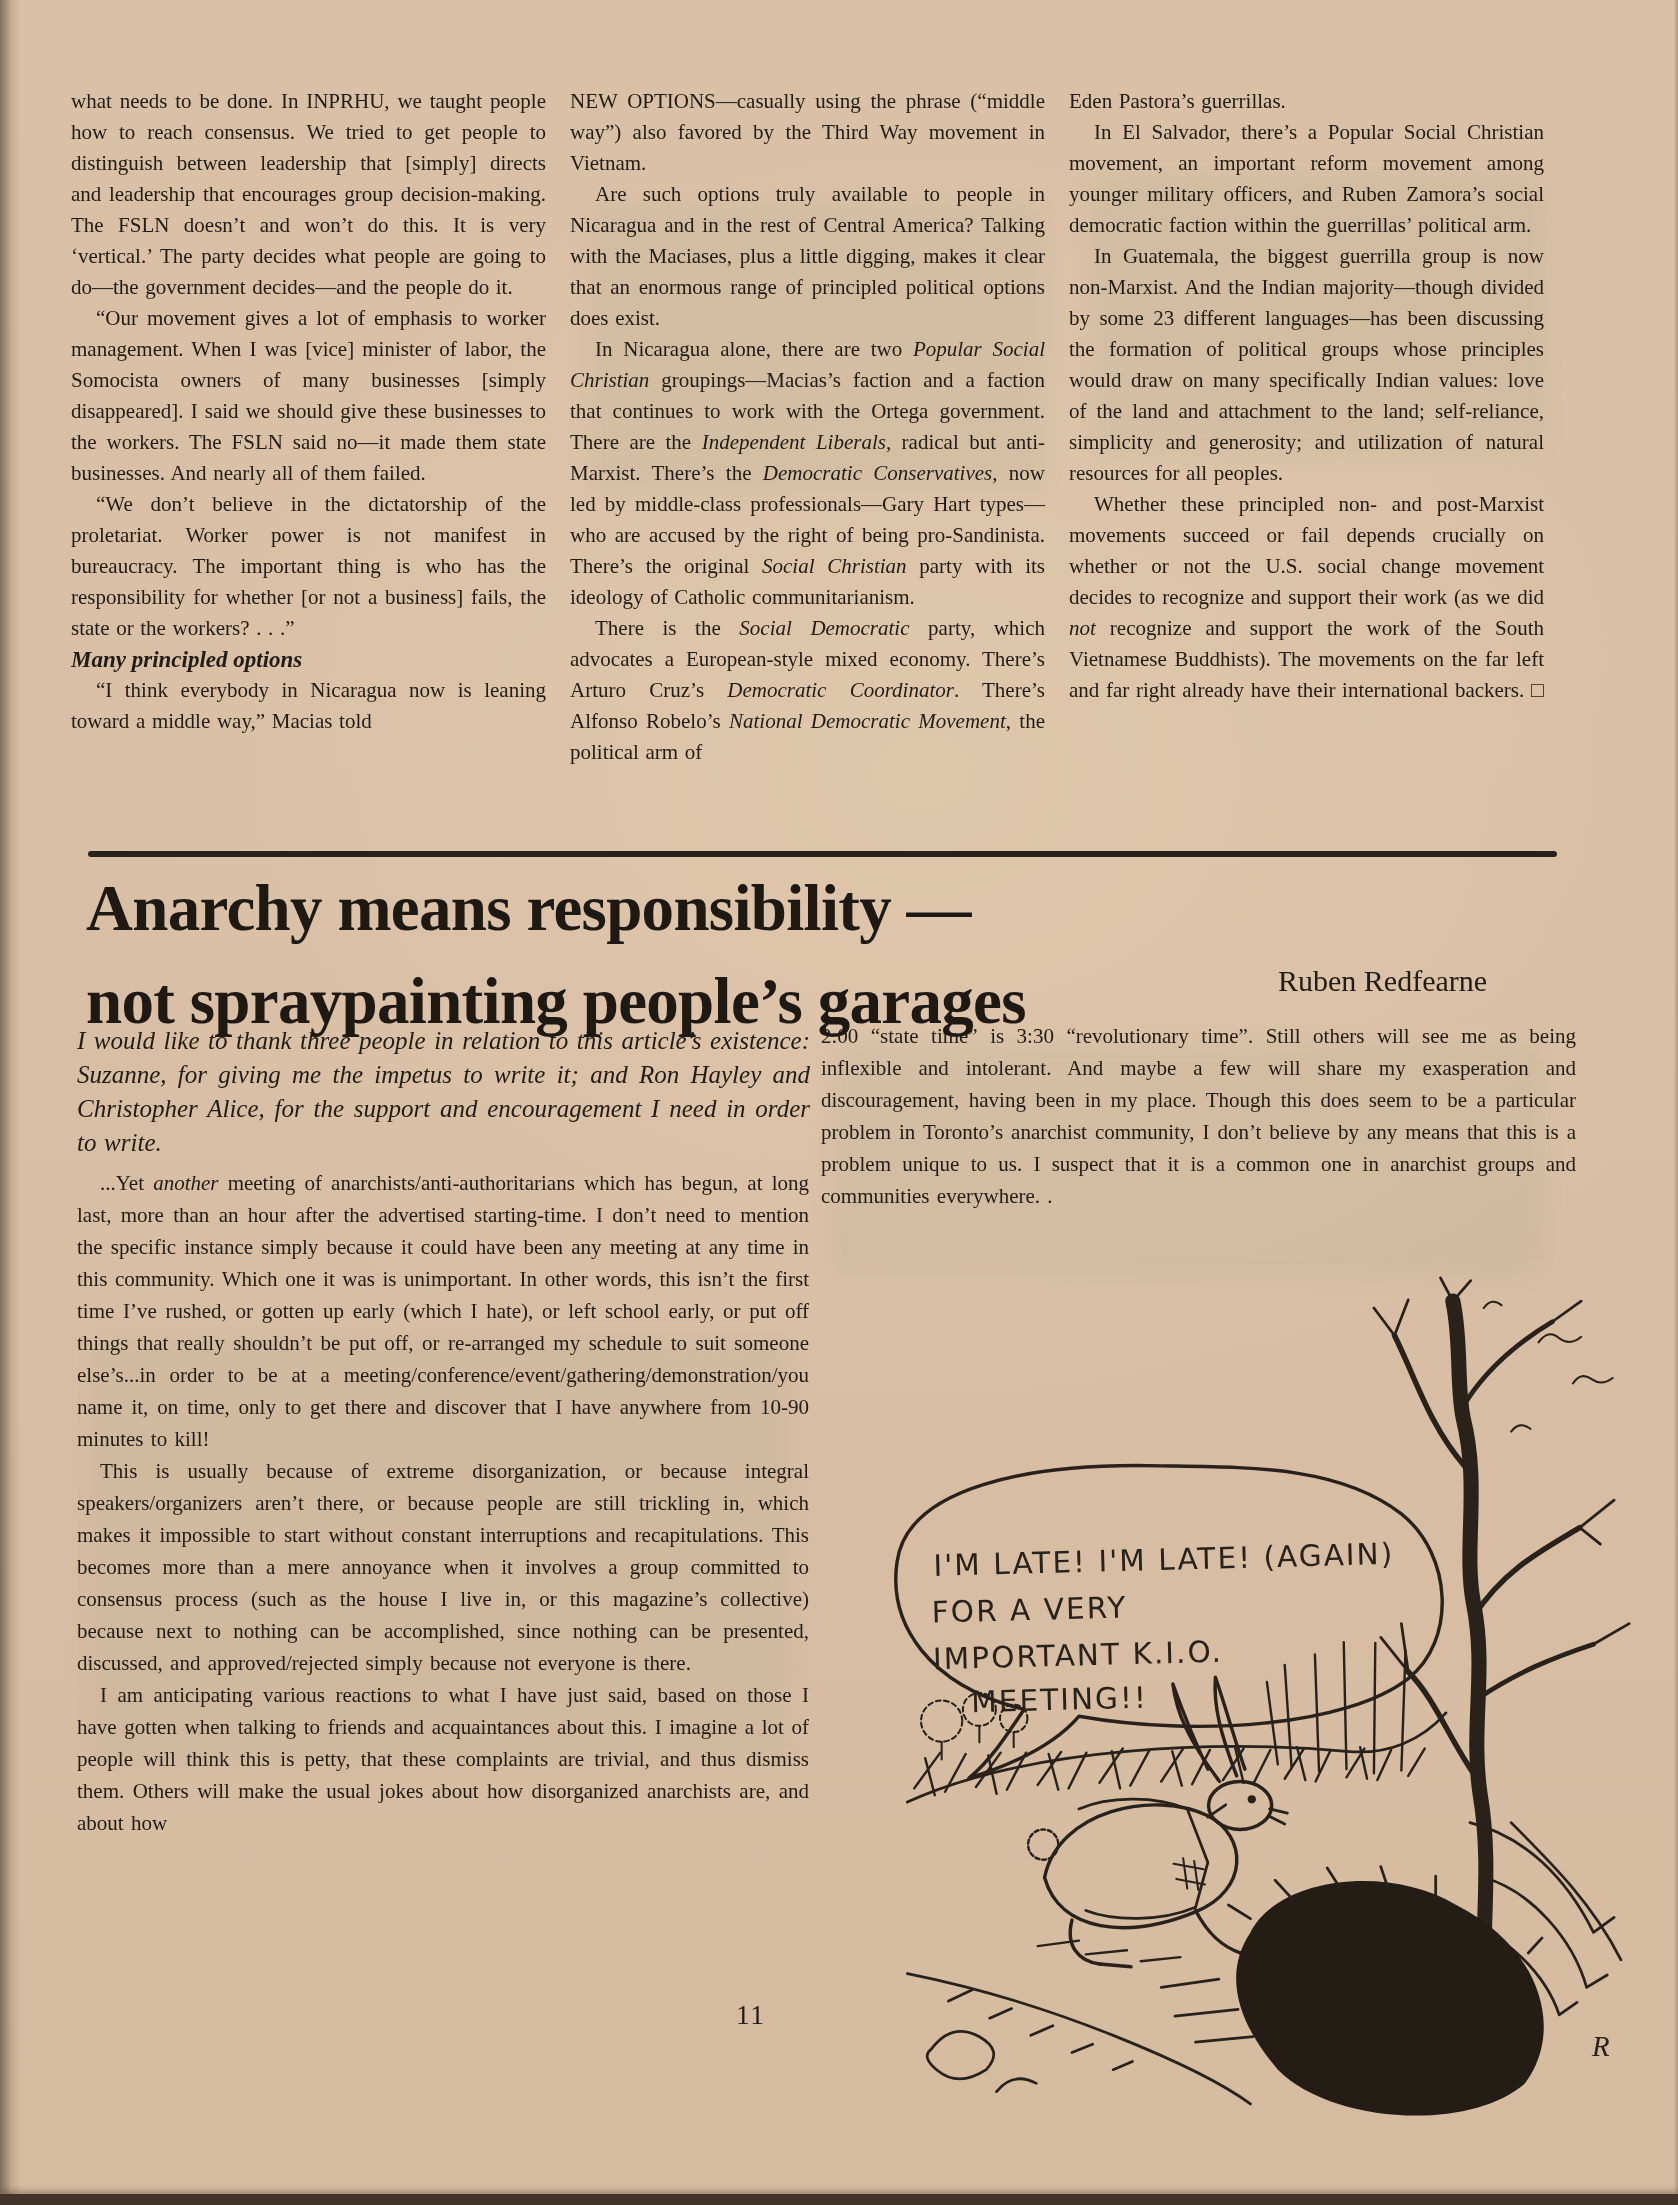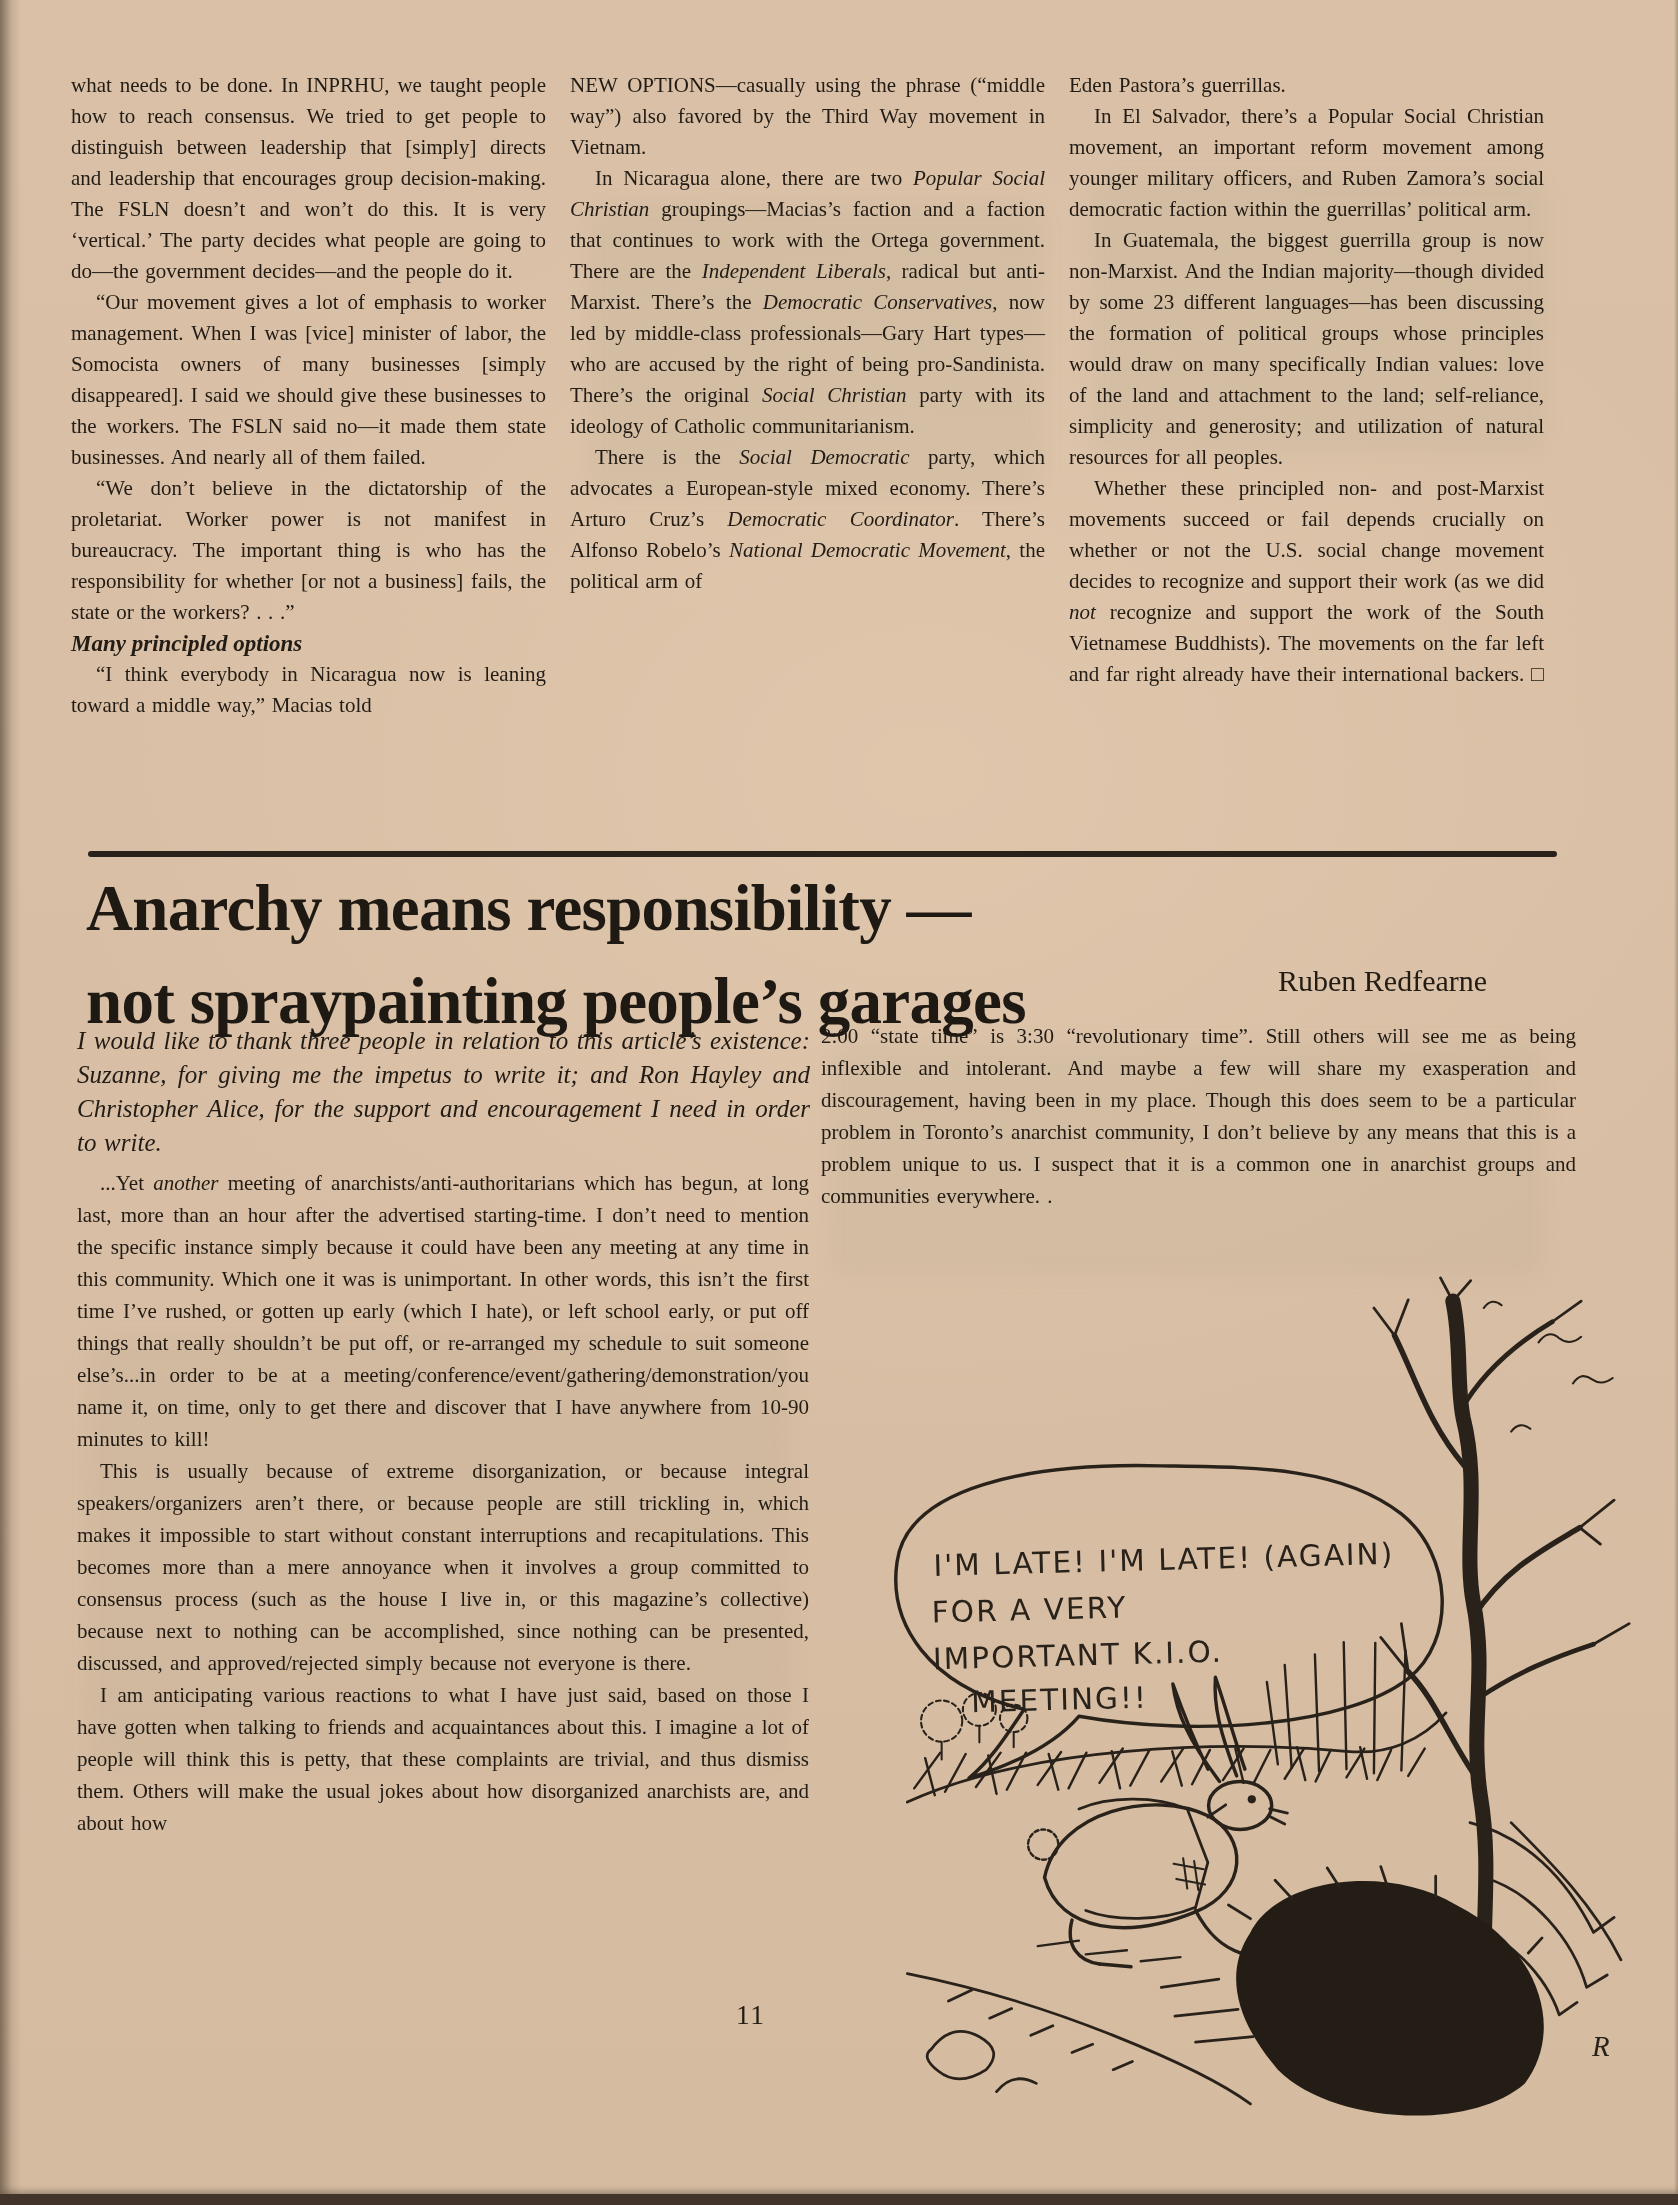--- a/index.html
+++ b/index.html
@@ -17,21 +17,21 @@
   .edge-left  { position:absolute; left:0; top:0; bottom:0; width:20.6px;
     background:linear-gradient(90deg, rgba(56,43,31,.55), rgba(56,43,31,.12) 55%, rgba(56,43,31,0)); }
   .edge-right { position:absolute; right:0; top:0; bottom:0; width:5.5px;
     background:linear-gradient(270deg, rgba(56,43,31,.35), rgba(56,43,31,0)); }
   .edge-bottom{ position:absolute; left:0; right:0; bottom:0; height:11px; background:#42342а;
     background:#42342a; box-shadow:0 -2.7px 6.9px rgba(66,52,42,.4); }
 
   .ghost { position:absolute; background:rgba(128,140,112,.08); filter:blur(9.6px); border-radius:20.6px; }
 
   
-  .top-cols { position:absolute; left:71px; top:70px; width:1489px; display:flex; gap:24px;font-family:Liberation Serif, serif; }
+  .top-cols { position:absolute; left:71px; top:86px; width:1489px; display:flex; gap:24px;font-family:Liberation Serif, serif; }
   .top-col  { width:475px; }
   .top-col .para {
     margin:0; font-size:21px; line-height:31px; text-align:justify;
     word-spacing:1.4px; hyphens:auto; text-indent:25px;
   }
   .top-col .para.first { text-indent:0; }
   .top-col .subhead {
     margin:0; font-size:23px; line-height:31px; font-weight:bold; font-style:italic; text-indent:0;
   }
   .it { font-style:italic; }
@@ -84,20 +84,21 @@
   <div class="top-cols">
     <div class="top-col">
         <p class="para first"><span>what needs to be done. In INPRHU, we taught people how to reach consensus. We tried to get people to distinguish between leadership that [simply] directs and leadership that encourages group decision-making. The FSLN doesn’t and won’t do this. It is very ‘vertical.’ The party decides what people are going to do—the government decides—and the people do it.</span></p>
         <p class="para"><span>“Our movement gives a lot of emphasis to worker management. When I was [vice] minister of labor, the Somocista owners of many businesses [simply disappeared]. I said we should give these businesses to the workers. The FSLN said no—it made them state businesses. And nearly all of them failed.</span></p>
         <p class="para"><span>“We don’t believe in the dictatorship of the proletariat. Worker power is not manifest in bureaucracy. The important thing is who has the responsibility for whether [or not a business] fails, the state or the workers? . . .”</span></p>
         <h3 class="subhead"><span>Many principled options</span></h3>
         <p class="para"><span>“I think everybody in Nicaragua now is leaning toward a middle way,” Macias told</span></p>
       </div>
     <div class="top-col">
         <p class="para first"><span>NEW OPTIONS—casually using the phrase (“middle way”) also favored by the Third Way movement in Vietnam.</span></p>
+        <p class="para"><span>Are such options truly available to people in Nicaragua and in the rest of Central America? Talking with the Maciases, plus a little digging, makes it clear that an enormous range of principled political options does exist.</span></p>
         <p class="para"><span>In Nicaragua alone, there are two </span><span class="it">Popular Social Christian</span><span> groupings—Macias’s faction and a faction that continues to work with the Ortega government. There are the </span><span class="it">Independent Liberals</span><span>, radical but anti-Marxist. There’s the </span><span class="it">Democratic Conservatives</span><span>, now led by middle-class professionals—Gary Hart types—who are accused by the right of being pro-Sandinista. There’s the original </span><span class="it">Social Christian</span><span> party with its ideology of Catholic communitarianism.</span></p>
         <p class="para"><span>There is the </span><span class="it">Social Democratic</span><span> party, which advocates a European-style mixed economy. There’s Arturo Cruz’s </span><span class="it">Democratic Coordinator</span><span>. There’s Alfonso Robelo’s </span><span class="it">National Democratic Movement</span><span>, the political arm of</span></p>
       </div>
     <div class="top-col">
         <p class="para first"><span>Eden Pastora’s guerrillas.</span></p>
         <p class="para"><span>In El Salvador, there’s a Popular Social Christian movement, an important reform movement among younger military officers, and Ruben Zamora’s social democratic faction within the guerrillas’ political arm.</span></p>
         <p class="para"><span>In Guatemala, the biggest guerrilla group is now non-Marxist. And the Indian majority—though divided by some 23 different languages—has been discussing the formation of political groups whose principles would draw on many specifically Indian values: love of the land and attachment to the land; self-reliance, simplicity and generosity; and utilization of natural resources for all peoples.</span></p>
         <p class="para"><span>Whether these principled non- and post-Marxist movements succeed or fail depends crucially on whether or not the U.S. social change movement decides to recognize and support their work (as we did </span><span class="it">not</span><span> recognize and support the work of the South Vietnamese Buddhists). The movements on the far left and far right already have their international backers. □</span></p>
       </div>
   </div>

